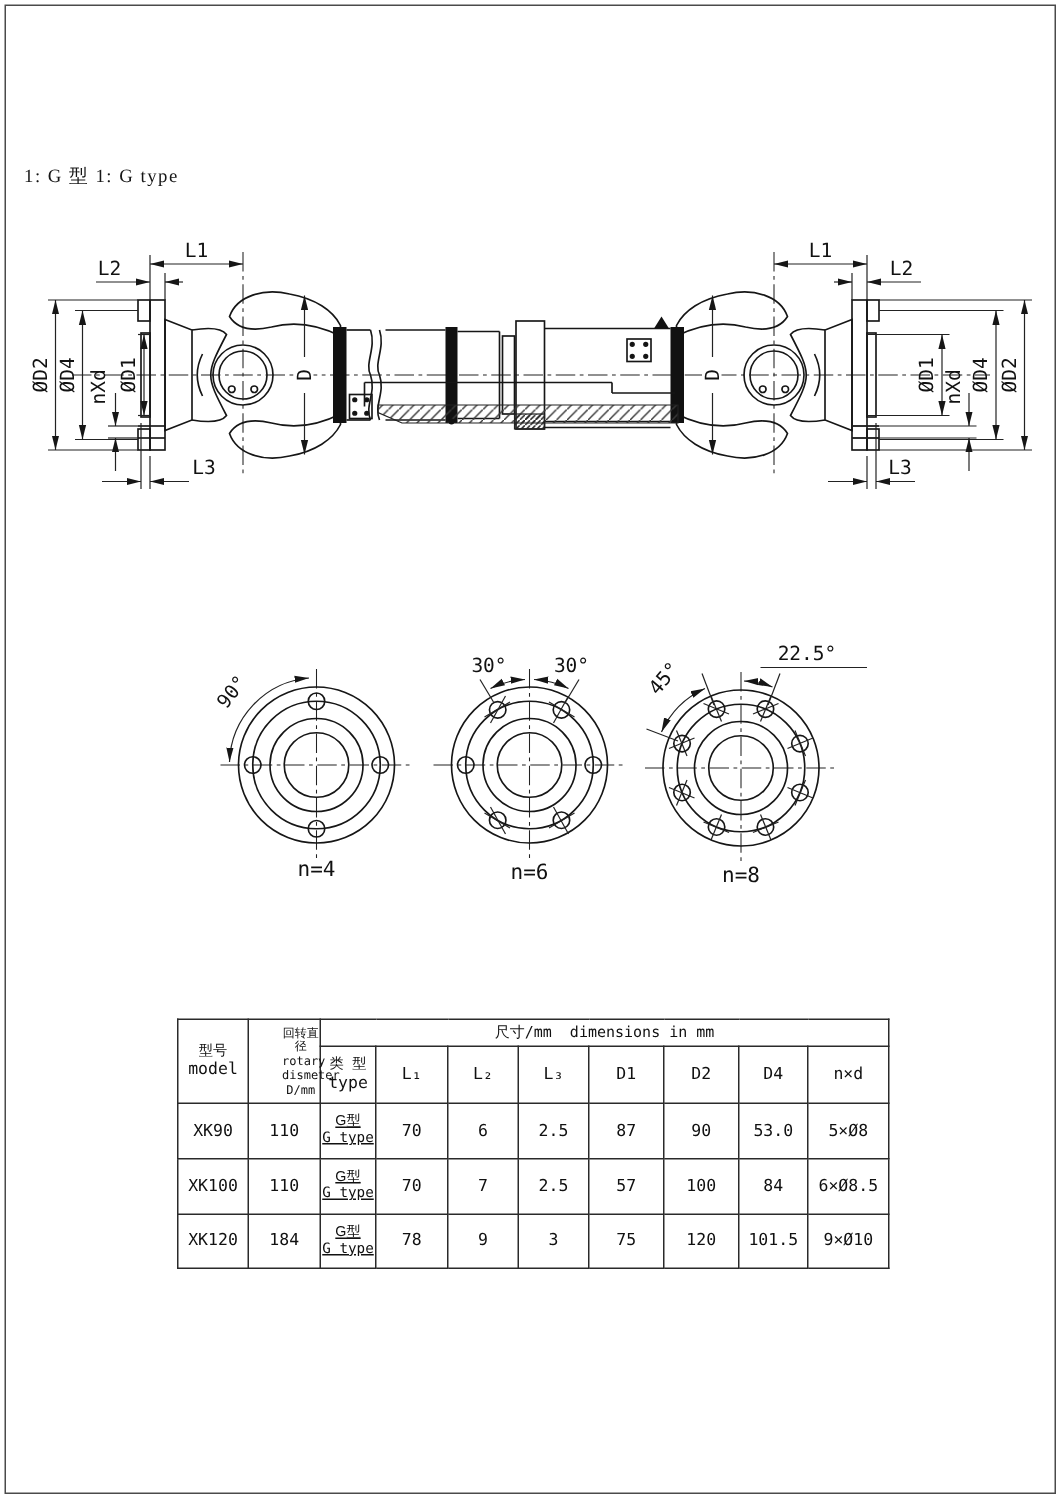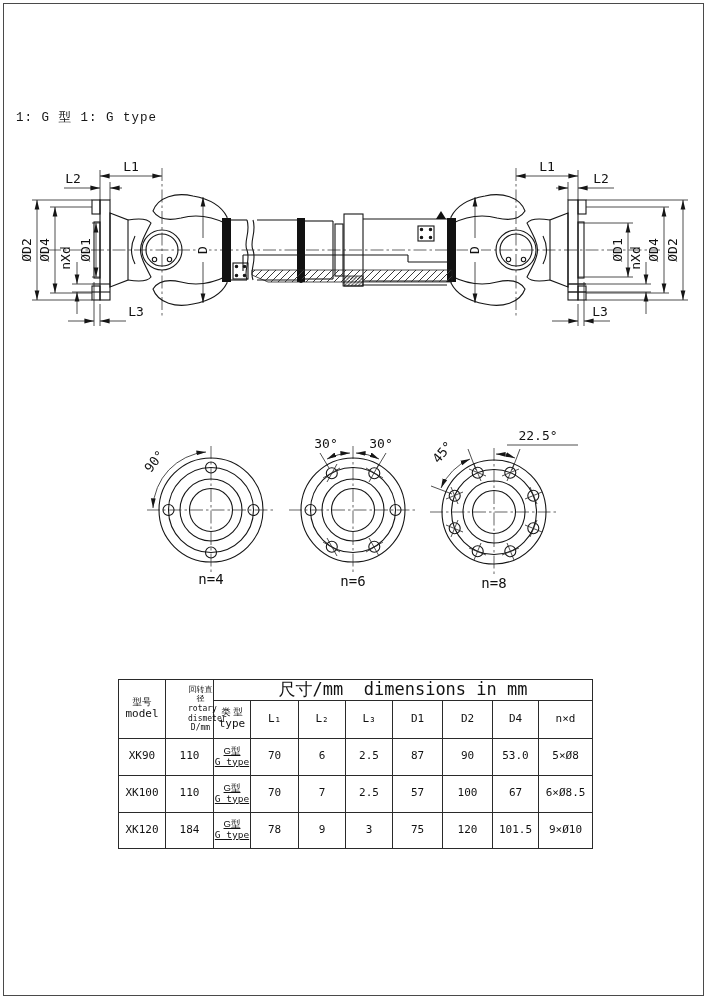--- a/index.html
+++ b/index.html
@@ -1,35 +1,35 @@
 <!DOCTYPE html>
 <html><head>
 <meta charset="utf-8">
 <style>
   html,body{margin:0;padding:0;background:#fff;}
   .page{position:relative;width:707px;height:999px;background:#fff;overflow:hidden;
         font-family:"Liberation Sans",sans-serif;color:#111;}
   .frame{position:absolute;inset:3px;border:1px solid #4a4a4a;}
-  .title-note{position:absolute;left:16px;top:109px;font-family:Liberation Mono, monospace;
+  .title-note{position:absolute;left:16px;top:109px;font-family:Liberation Serif, serif;
         font-size:12.5px;letter-spacing:1px;color:#161616;}
   svg.art{position:absolute;left:0;top:0;width:707px;height:999px;}
   svg .ln{stroke:#161616;fill:none;stroke-width:1.1;stroke-linecap:butt;}
   svg .dl{stroke:#222;fill:none;stroke-width:0.8;}
   svg .cl{stroke:#222;fill:none;stroke-width:0.7;stroke-dasharray:13 3 2.5 3;}
   svg text{font-family:"DejaVu Sans Mono",monospace;font-size:13px;fill:#111;stroke:none;}
   svg text.big{font-size:14px;}
   
   table.specs{position:absolute;left:118px;top:679px;width:474px;border-collapse:collapse;
         table-layout:fixed;font-family:"DejaVu Sans Mono",monospace;font-size:11px;color:#111;}
   table.specs th,table.specs td{border:1px solid #2a2a2a;padding:0;text-align:center;
         vertical-align:middle;font-weight:normal;line-height:1.15;}
   .cn{font-family:"Liberation Sans",sans-serif;}
   .tiny{font-size:8px;line-height:1.2;margin-left:22px;}
-  .cn9{font-size:9.5px;font-family:Liberation Serif, serif;}
-  .dimsband{font-size:17px;white-space:pre;}
+  .cn9{font-size:9.5px;font-family:Liberation Mono, monospace;}
+  .dimsband{font-size:10px;white-space:pre;}
   .typecell{font-size:9.5px;line-height:1.25;text-decoration:underline;}
 </style>
 </head>
 <body>
 
 <div class="page">
   <div class="frame"></div>
   <div class="title-note">1: G 型 1: G type</div>
 
   <svg class="art" viewBox="0 0 707 999">
@@ -339,21 +339,21 @@
       <td>110</td>
       <td class="typecell">
         <div class="cn">G型</div>
         <div>G type</div>
       </td>
       <td>70</td>
       <td>7</td>
       <td>2.5</td>
       <td>57</td>
       <td>100</td>
-      <td>67</td>
+      <td>84</td>
       <td>6×Ø8.5</td>
     </tr>
     <tr style="height:36px">
       <td>XK120</td>
       <td>184</td>
       <td class="typecell">
         <div class="cn">G型</div>
         <div>G type</div>
       </td>
       <td>78</td>

